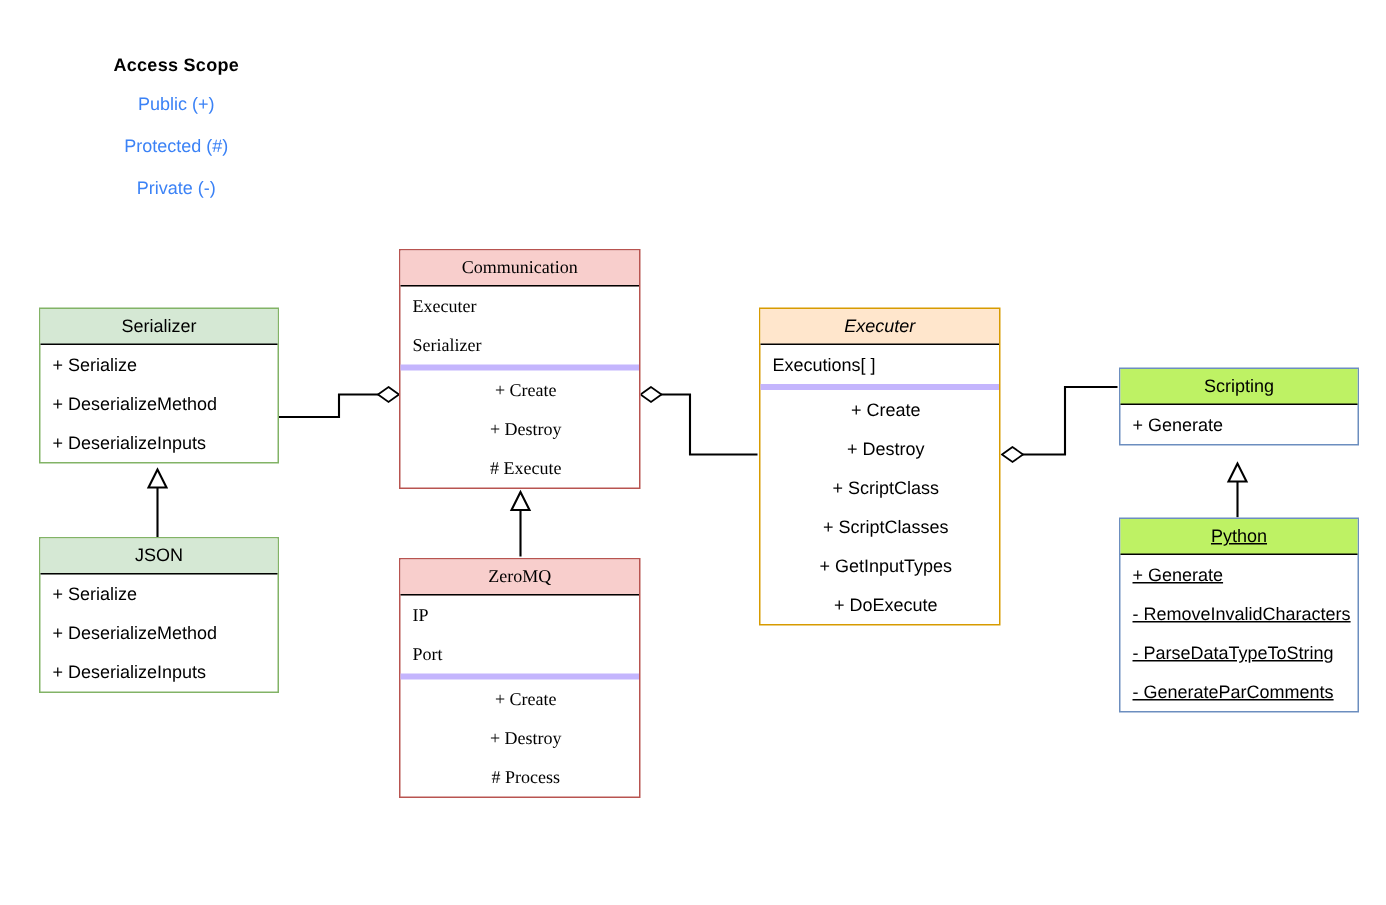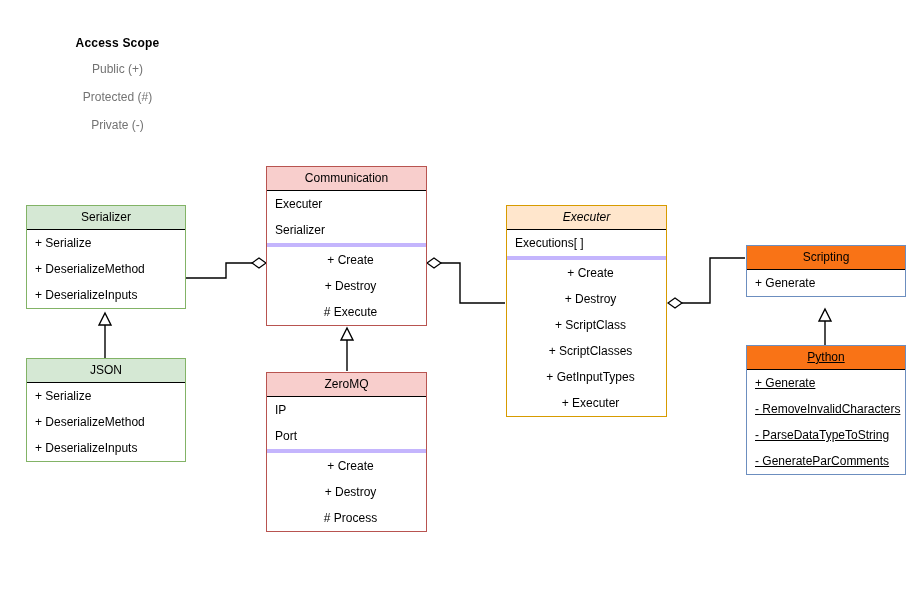--- a/index.html
+++ b/index.html
@@ -39,21 +39,21 @@
   }
   .legend-title {
     font-size: 12px;
     font-weight: bold;
     color: #000;
     margin-bottom: 12px;
     letter-spacing: .2px;
   }
   .legend-row {
     font-size: 12px;
-    color: #737373;
+    color: #3b82f6;
     margin-bottom: 14px;
   }
   .legend-row:last-child { margin-bottom: 0; }
 
   
   .uml {
     position: absolute;
     box-sizing: border-box;
     border: 1px solid #888;
     background: #ffffff;
@@ -81,26 +81,26 @@
     line-height: 26px;
     padding-left: 8px;
     font-size: 12px;
     white-space: nowrap;
     overflow: hidden;
   }
 
   
   .green  { border-color: #82b366; }
   .green  > .title { background: #d5e8d4; }
-  .red    { border-color: #b85450; }
+  .red    { border-color: #b85450; font-family: Liberation Serif, serif; }
   .red    > .title { background: #f8cecc; }
   .orange { border-color: #d79b00; }
   .orange > .title { background: #ffe6cc; }
   .blue   { border-color: #6c8ebf; }
-  .blue   > .title { background: #f97316; }
+  .blue   > .title { background: #bef264; }
 </style>
 </head>
 <body>
 
 <div id="canvas">
 
   <div class="legend">
     <div class="legend-title">Access Scope</div>
     <div class="legend-row">Public (+)</div>
     <div class="legend-row">Protected (#)</div>
@@ -188,21 +188,21 @@
     <div class="title abstract">Executer</div>
     <div class="section">
       <div class="row">Executions[ ]</div>
     </div>
     <div class="section">
       <div class="row">+ Create</div>
       <div class="row">+ Destroy</div>
       <div class="row">+ ScriptClass</div>
       <div class="row">+ ScriptClasses</div>
       <div class="row">+ GetInputTypes</div>
-      <div class="row">+ Executer</div>
+      <div class="row">+ DoExecute</div>
     </div>
   </div>
 
   <div class="uml blue" style="left:741px; top:245px; width:160px;">
     <div class="title">Scripting</div>
     <div class="section">
       <div class="row">+ Generate</div>
     </div>
   </div>
 

